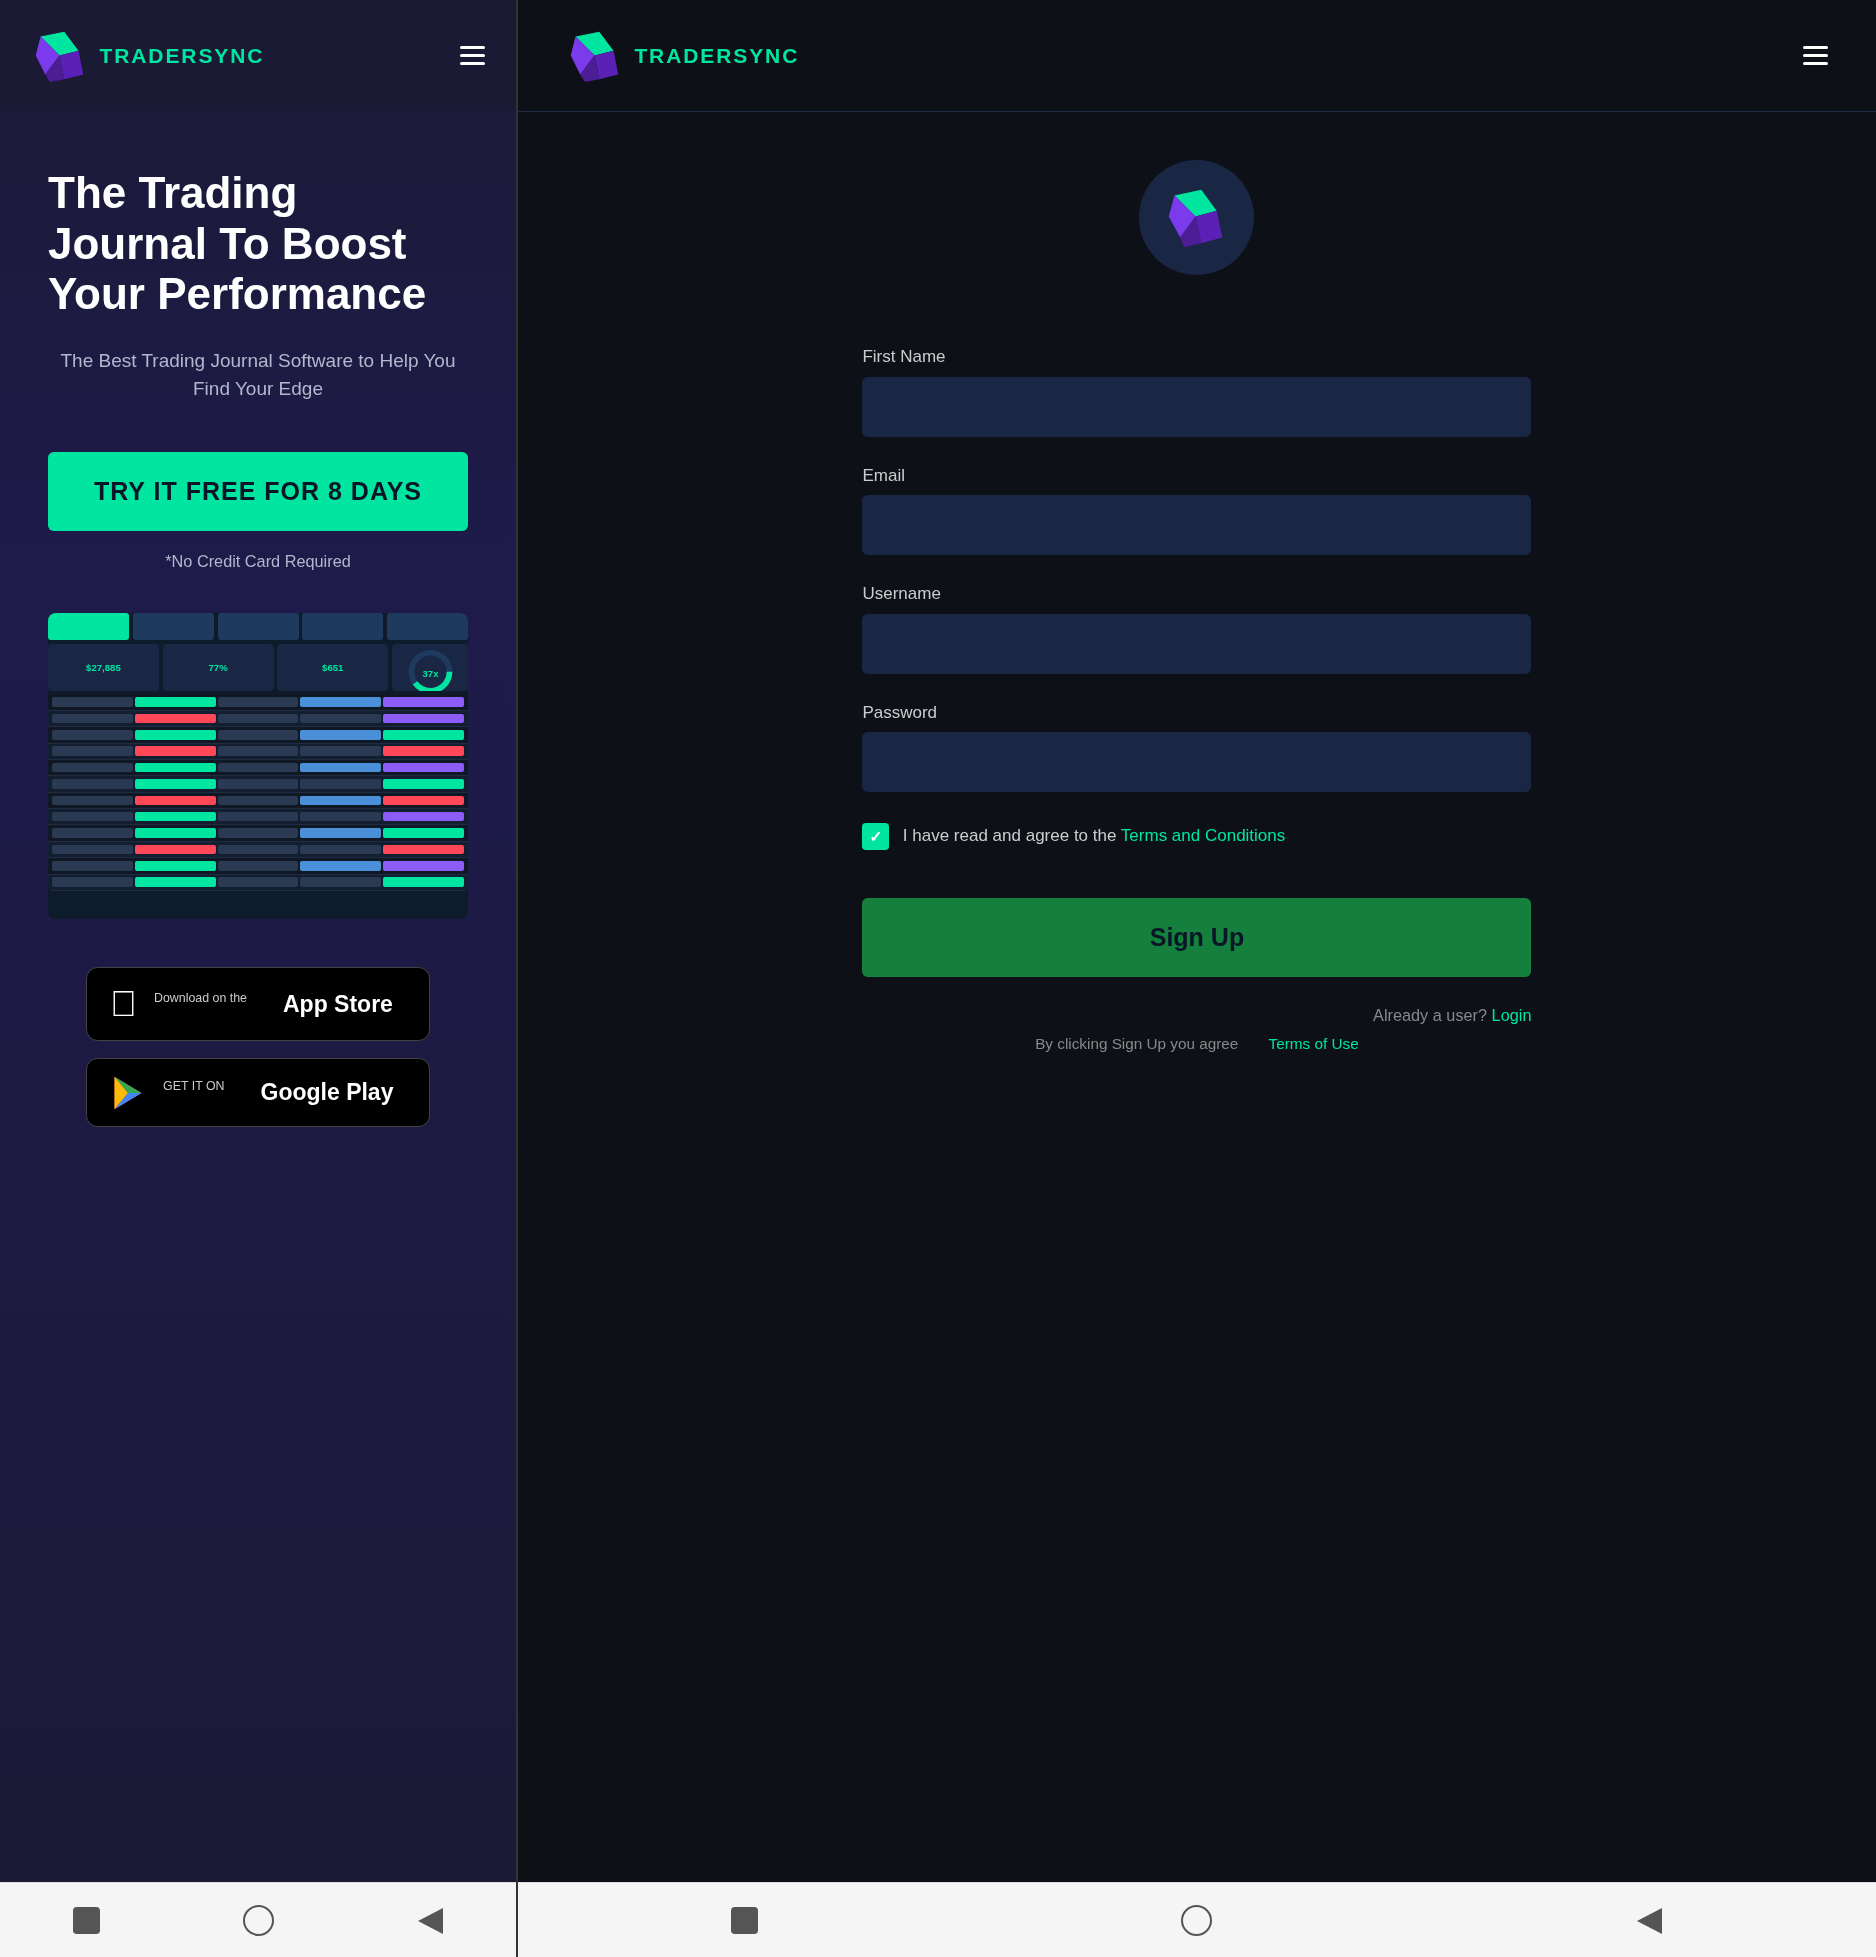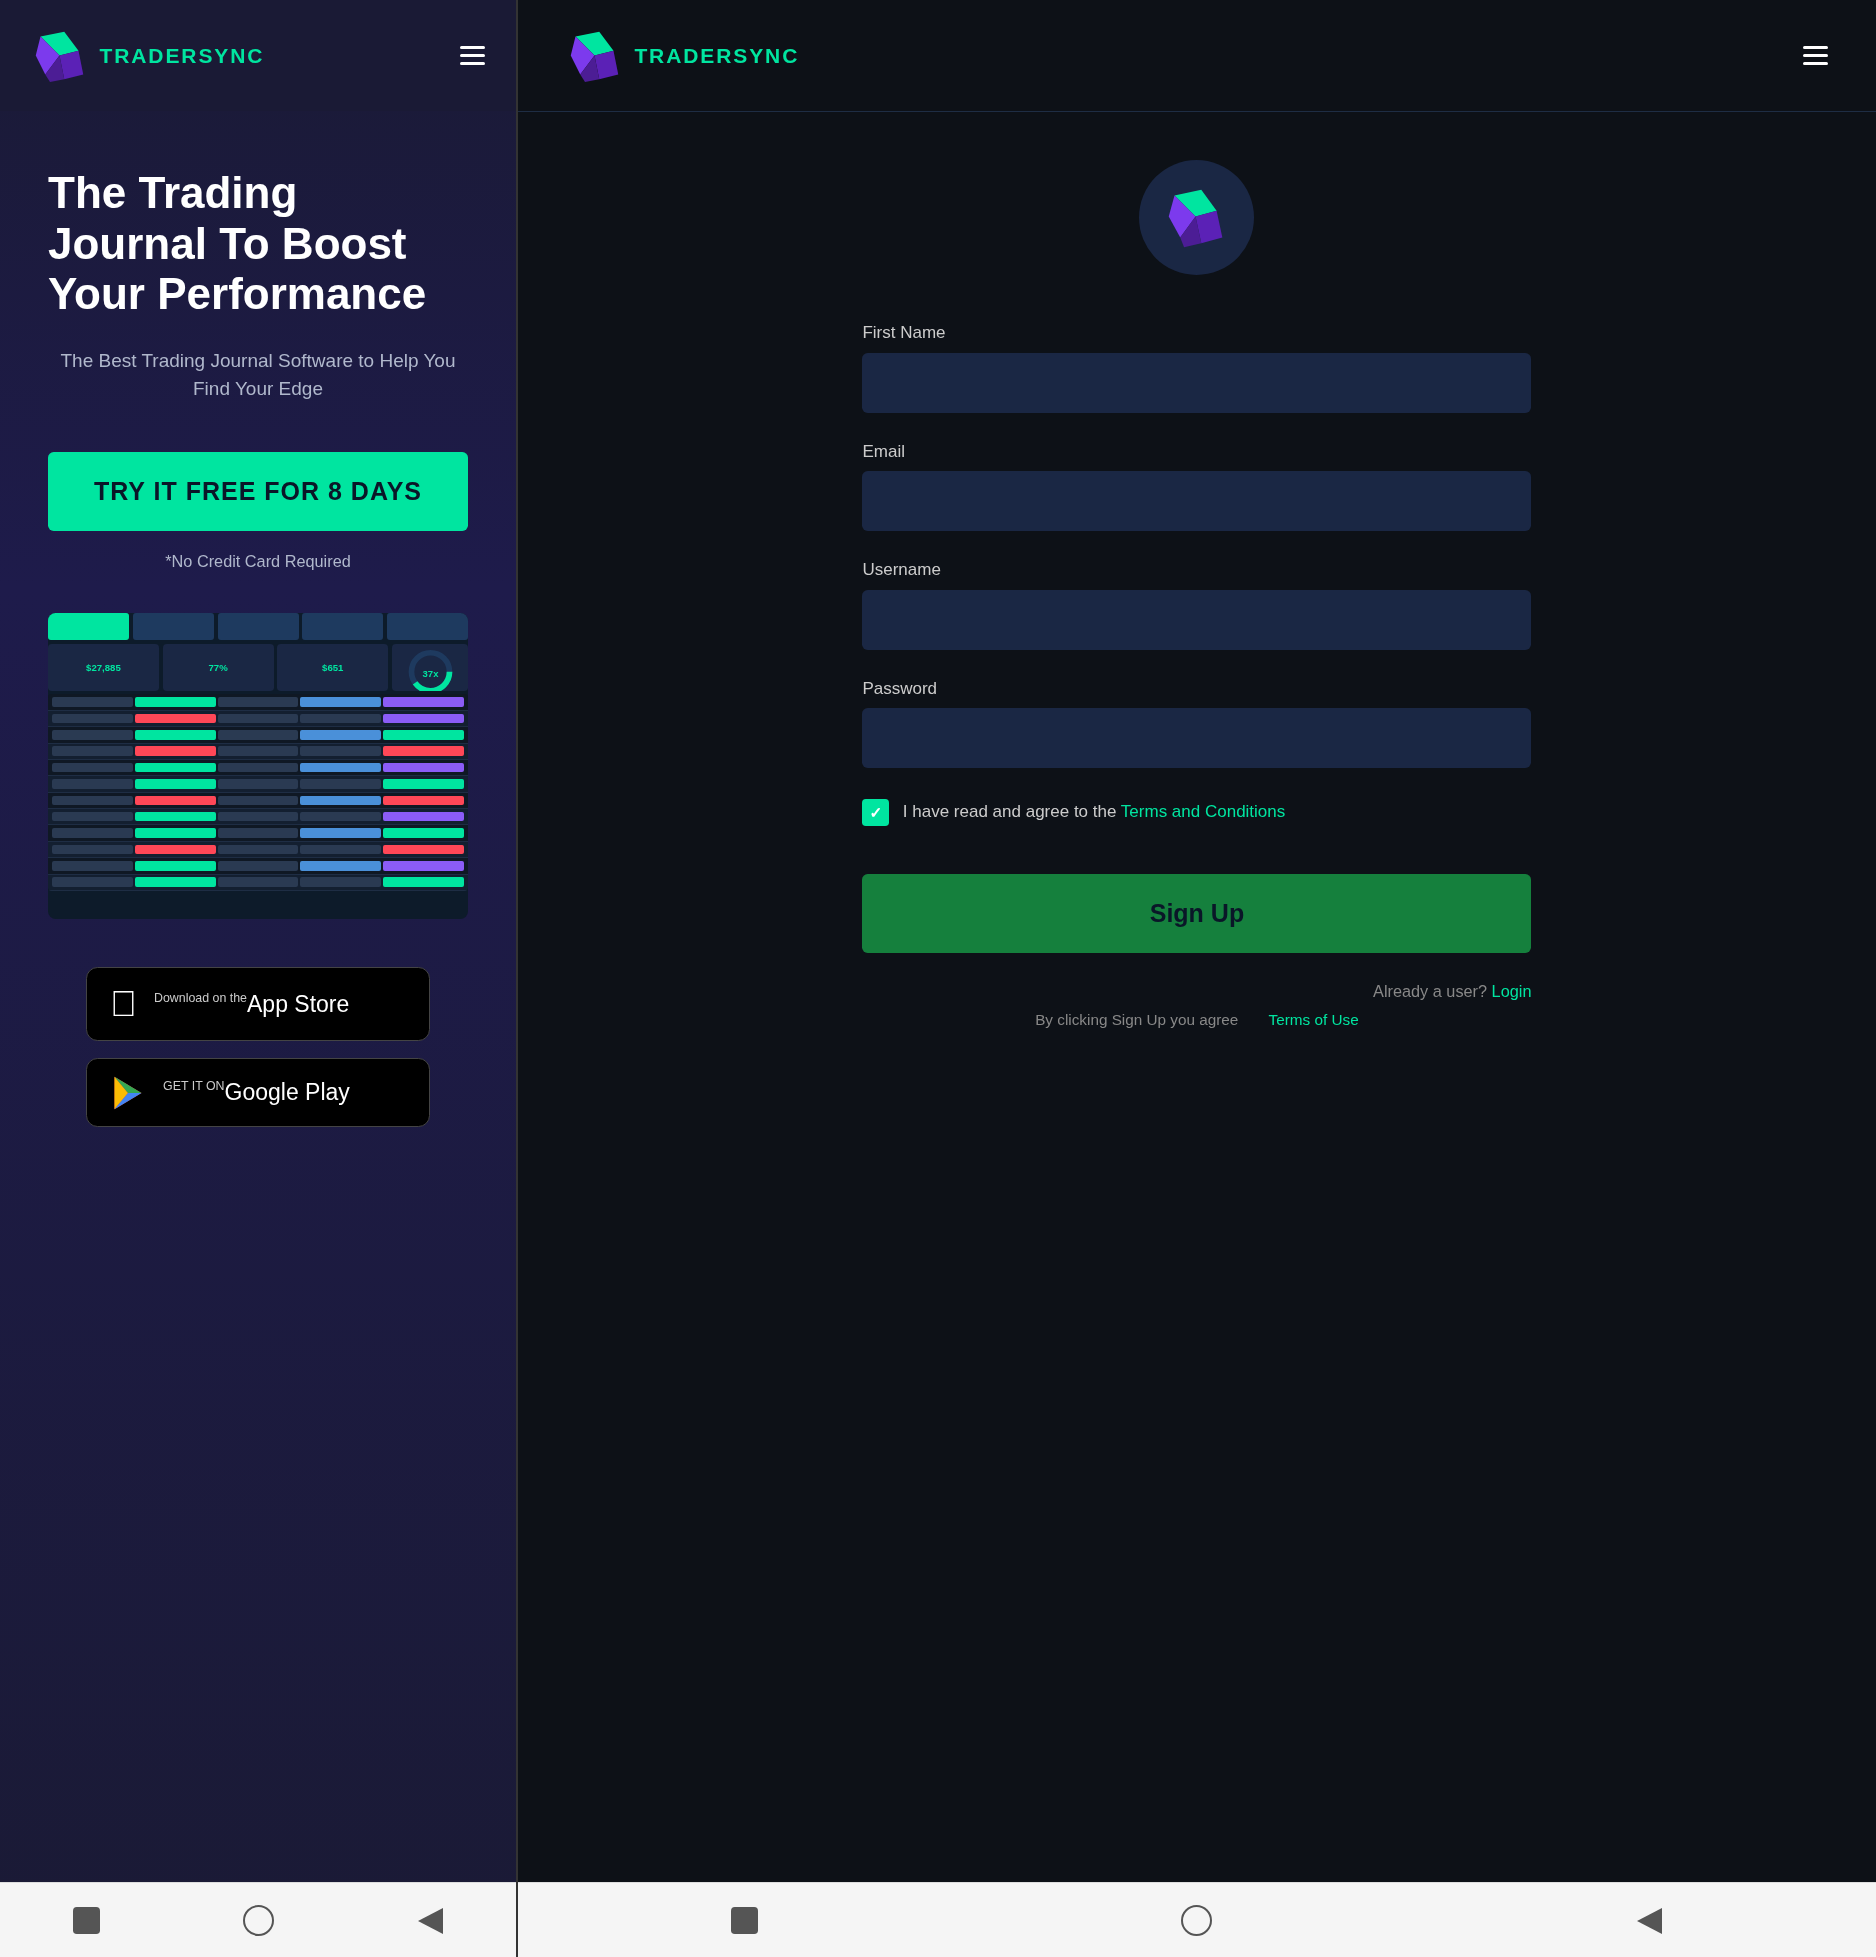--- a/index.html
+++ b/index.html
@@ -214,21 +214,22 @@
     }
 
     .store-btn-small {
       color: #ccc;
       font-size: 12.4px;
     }
 
     .store-btn-big {
       color: #fff;
       font-size: 23px;
-      font-weight: 400;
+      font-weight: 700;
+      margin-left: 36px;
     }
 
     .apple-icon {
       font-size: 36px;
       color: #fff;
     }
 
     .google-play-icon {
       width: 36px;
       height: 36px;
@@ -296,20 +297,21 @@
       background: #0d1117;
       border-bottom: 1px solid #1e2d44;
     }
 
     .right-content {
       flex: 1;
       padding: 48px 86px 96px;
       display: flex;
       flex-direction: column;
       align-items: center;
+      gap: 24px;
     }
 
     .signup-logo {
       width: 115px;
       height: 115px;
       background: #1a2744;
       border-radius: 50%;
       display: flex;
       align-items: center;
       justify-content: center;

